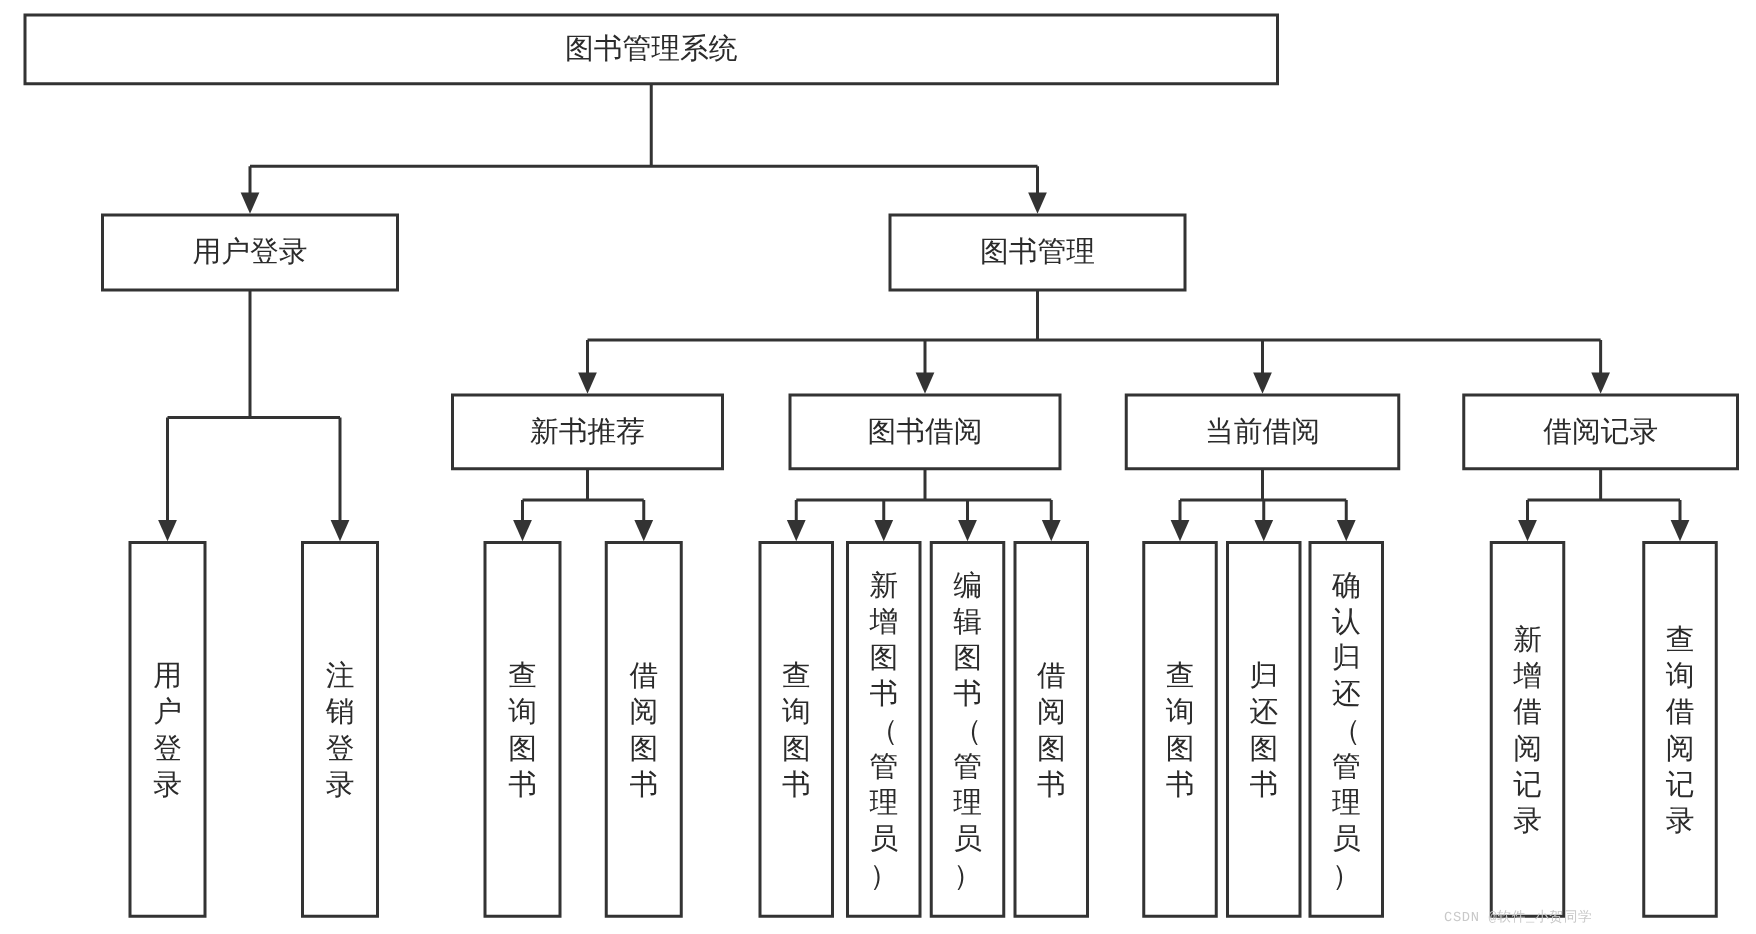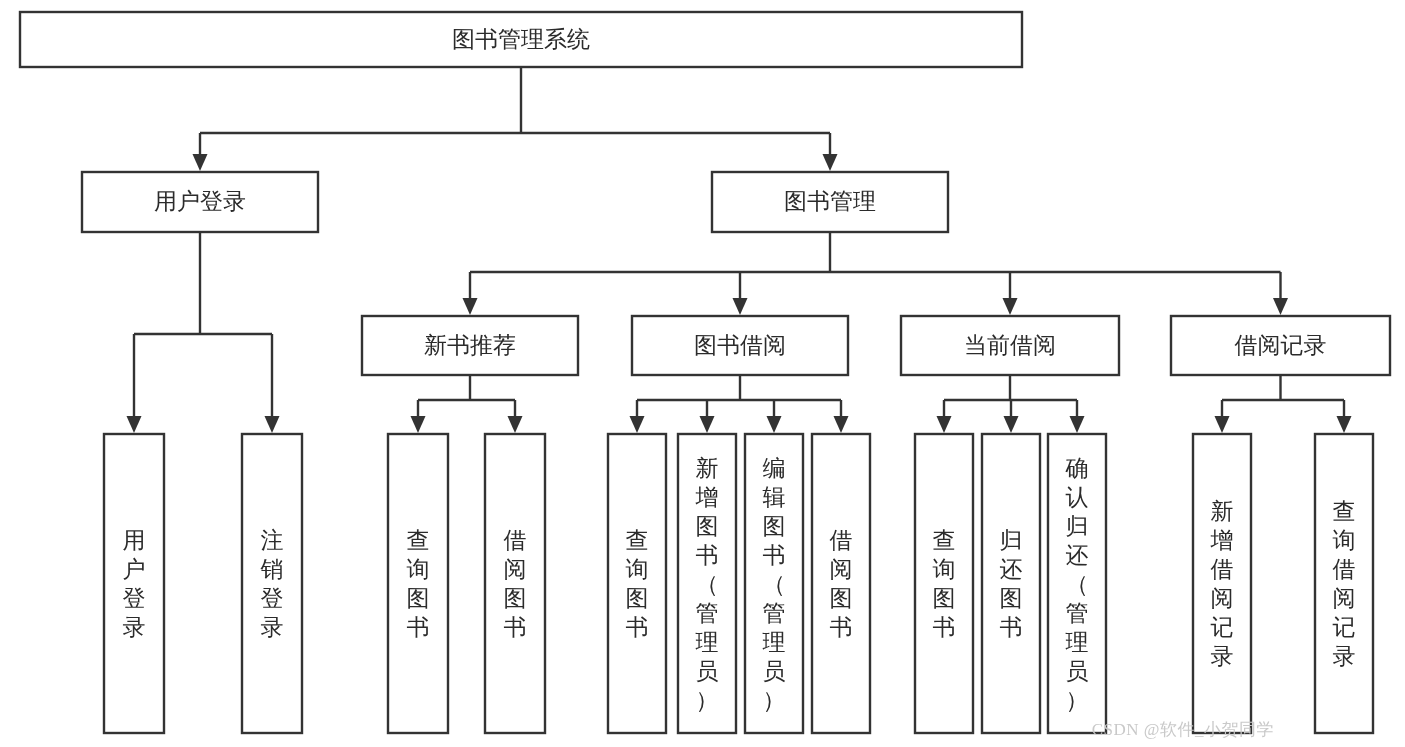--- a/index.html
+++ b/index.html
@@ -53,22 +53,22 @@
     fill: #2b2b2b;
     font-family: "Liberation Sans", "DejaVu Sans", sans-serif;
     font-size: 23px;
     text-anchor: middle;
   }
   .watermark {
     position: absolute;
     right: 18px;
     bottom: 6px;
     color: #c9c9c9;
-    font-size: 17px;
-    font-family: Liberation Serif, serif;
+    font-size: 11px;
+    font-family: Liberation Mono, monospace;
     letter-spacing: 0.5px;
     white-space: nowrap;
     user-select: none;
   }
 </style>
 </head>
 <body>
 
 <div id="diagram-root">
   <svg class="flow" viewBox="0 0 1405 747" xmlns="http://www.w3.org/2000/svg">

